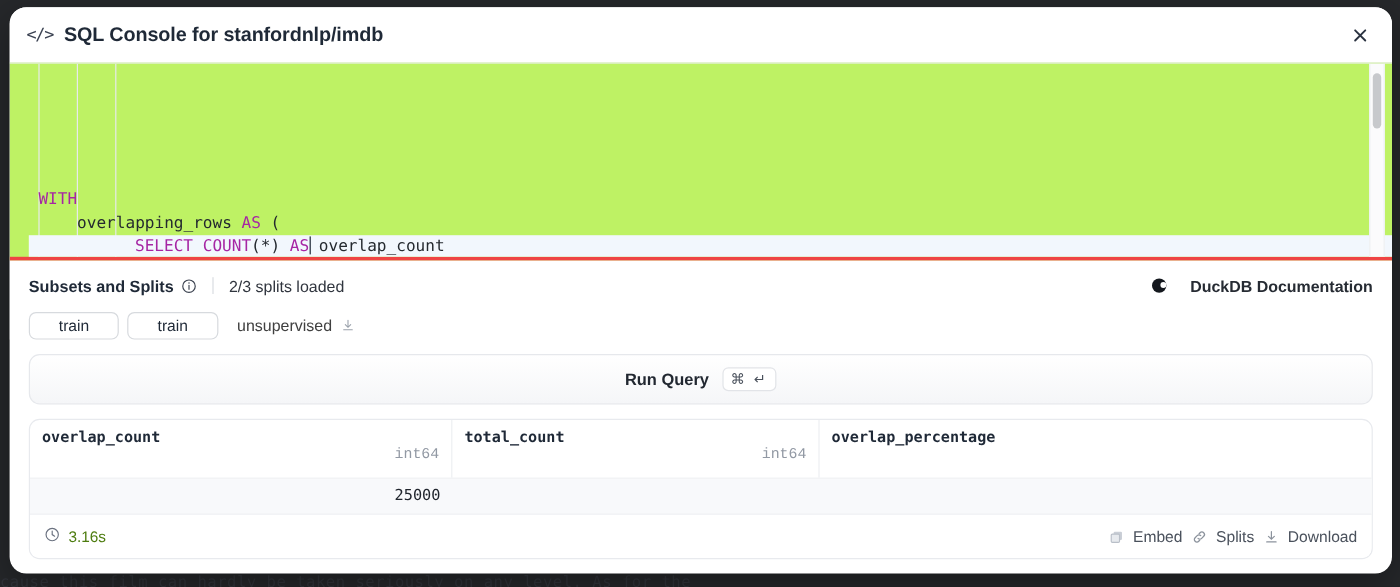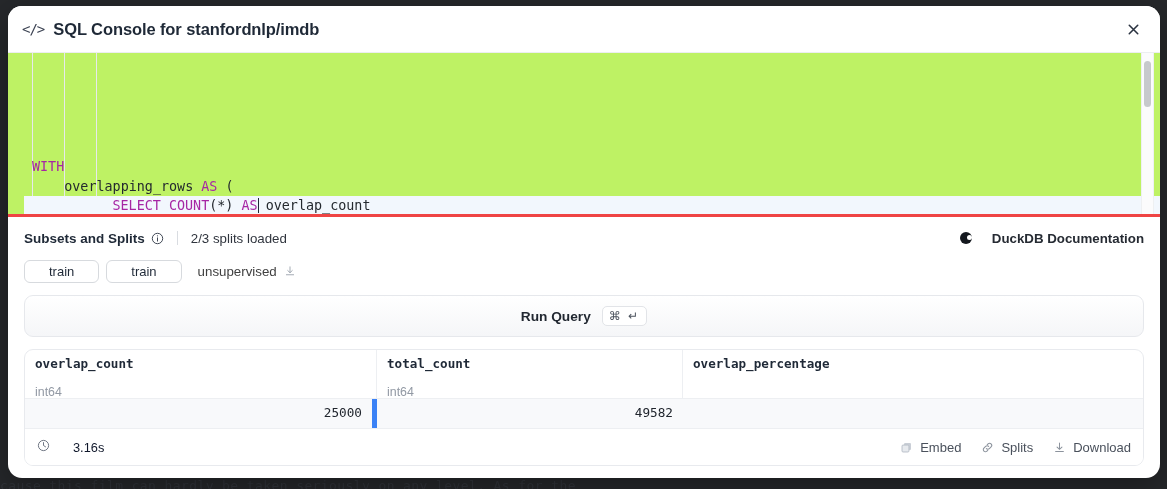--- a/index.html
+++ b/index.html
@@ -288,34 +288,35 @@
   }
   .th:last-child { border-right: none; }
   .th-name {
     font-family: "DejaVu Sans Mono", monospace;
     font-size: 12.6px;
     font-weight: 700;
     color: #1f2937;
     white-space: nowrap;
   }
   .th-type {
-    font-family: Liberation Sans, sans-serif;
+    font-family: Liberation Mono, monospace;
     font-size: 12.4px;
     color: #9299a4;
-    margin-top: 14px;
+    margin-top: 1px;
+    text-align: right;
   }
   #trow {
     display: flex;
     height: 30px;
     background: #f8f9fb;
     border-bottom: 1px solid #edeff2;
   }
   .td {
     padding: 6px 10px 0 10px;
-    border-right: 5px solid #3b82f6;
+    border-right: 2px solid #3b82f6;
     font-family: "DejaVu Sans Mono", monospace;
     font-size: 12.7px;
     color: #20252d;
     text-align: right;
     overflow: hidden;
     white-space: nowrap;
   }
   .td:last-child { border-right: none; }
   .c0 { width: 352px; }
   .c1 { width: 306px; }
@@ -325,29 +326,29 @@
   #tfoot {
     display: flex;
     align-items: center;
     height: 36px;
     padding: 0 12px;
     background: #fff;
   }
   #duration {
     display: flex;
     align-items: center;
-    gap: 23px;
+    gap: 7px;
     font-size: 12.8px;
-    color: #0f172a;
+    color: #4d7c0f;
   }
   #foot-actions {
     margin-left: auto;
     display: flex;
     align-items: center;
-    gap: 20px;
+    gap: 8px;
   }
   .foot-action {
     display: flex;
     align-items: center;
     gap: 7px;
     font-size: 13px;
     color: #4a515c;
     cursor: pointer;
   }
   .foot-action svg { display: block; color: #8c939d; }
@@ -426,21 +427,20 @@
         <div class="th c1">
           <div class="th-name">total_count</div>
           <div class="th-type">int64</div>
         </div>
         <div class="th c2">
           <div class="th-name">overlap_percentage</div>
         </div>
       </div>
     <div id="trow">
         <div class="td c0">25000</div>
-        <div class="td c1">49582</div>
       </div>
     <div id="tfoot">
       <span id="duration">
         <span>
           <svg width="13" height="13" viewBox="0 0 16 16" fill="none" stroke="#6b7280" stroke-width="1.2">
             <circle cx="8" cy="8" r="6.3"></circle>
             <path d="M8 4.4V8l2.5 1.6" stroke-linecap="round"></path>
           </svg>
         </span>
         <span>3.16s</span>

